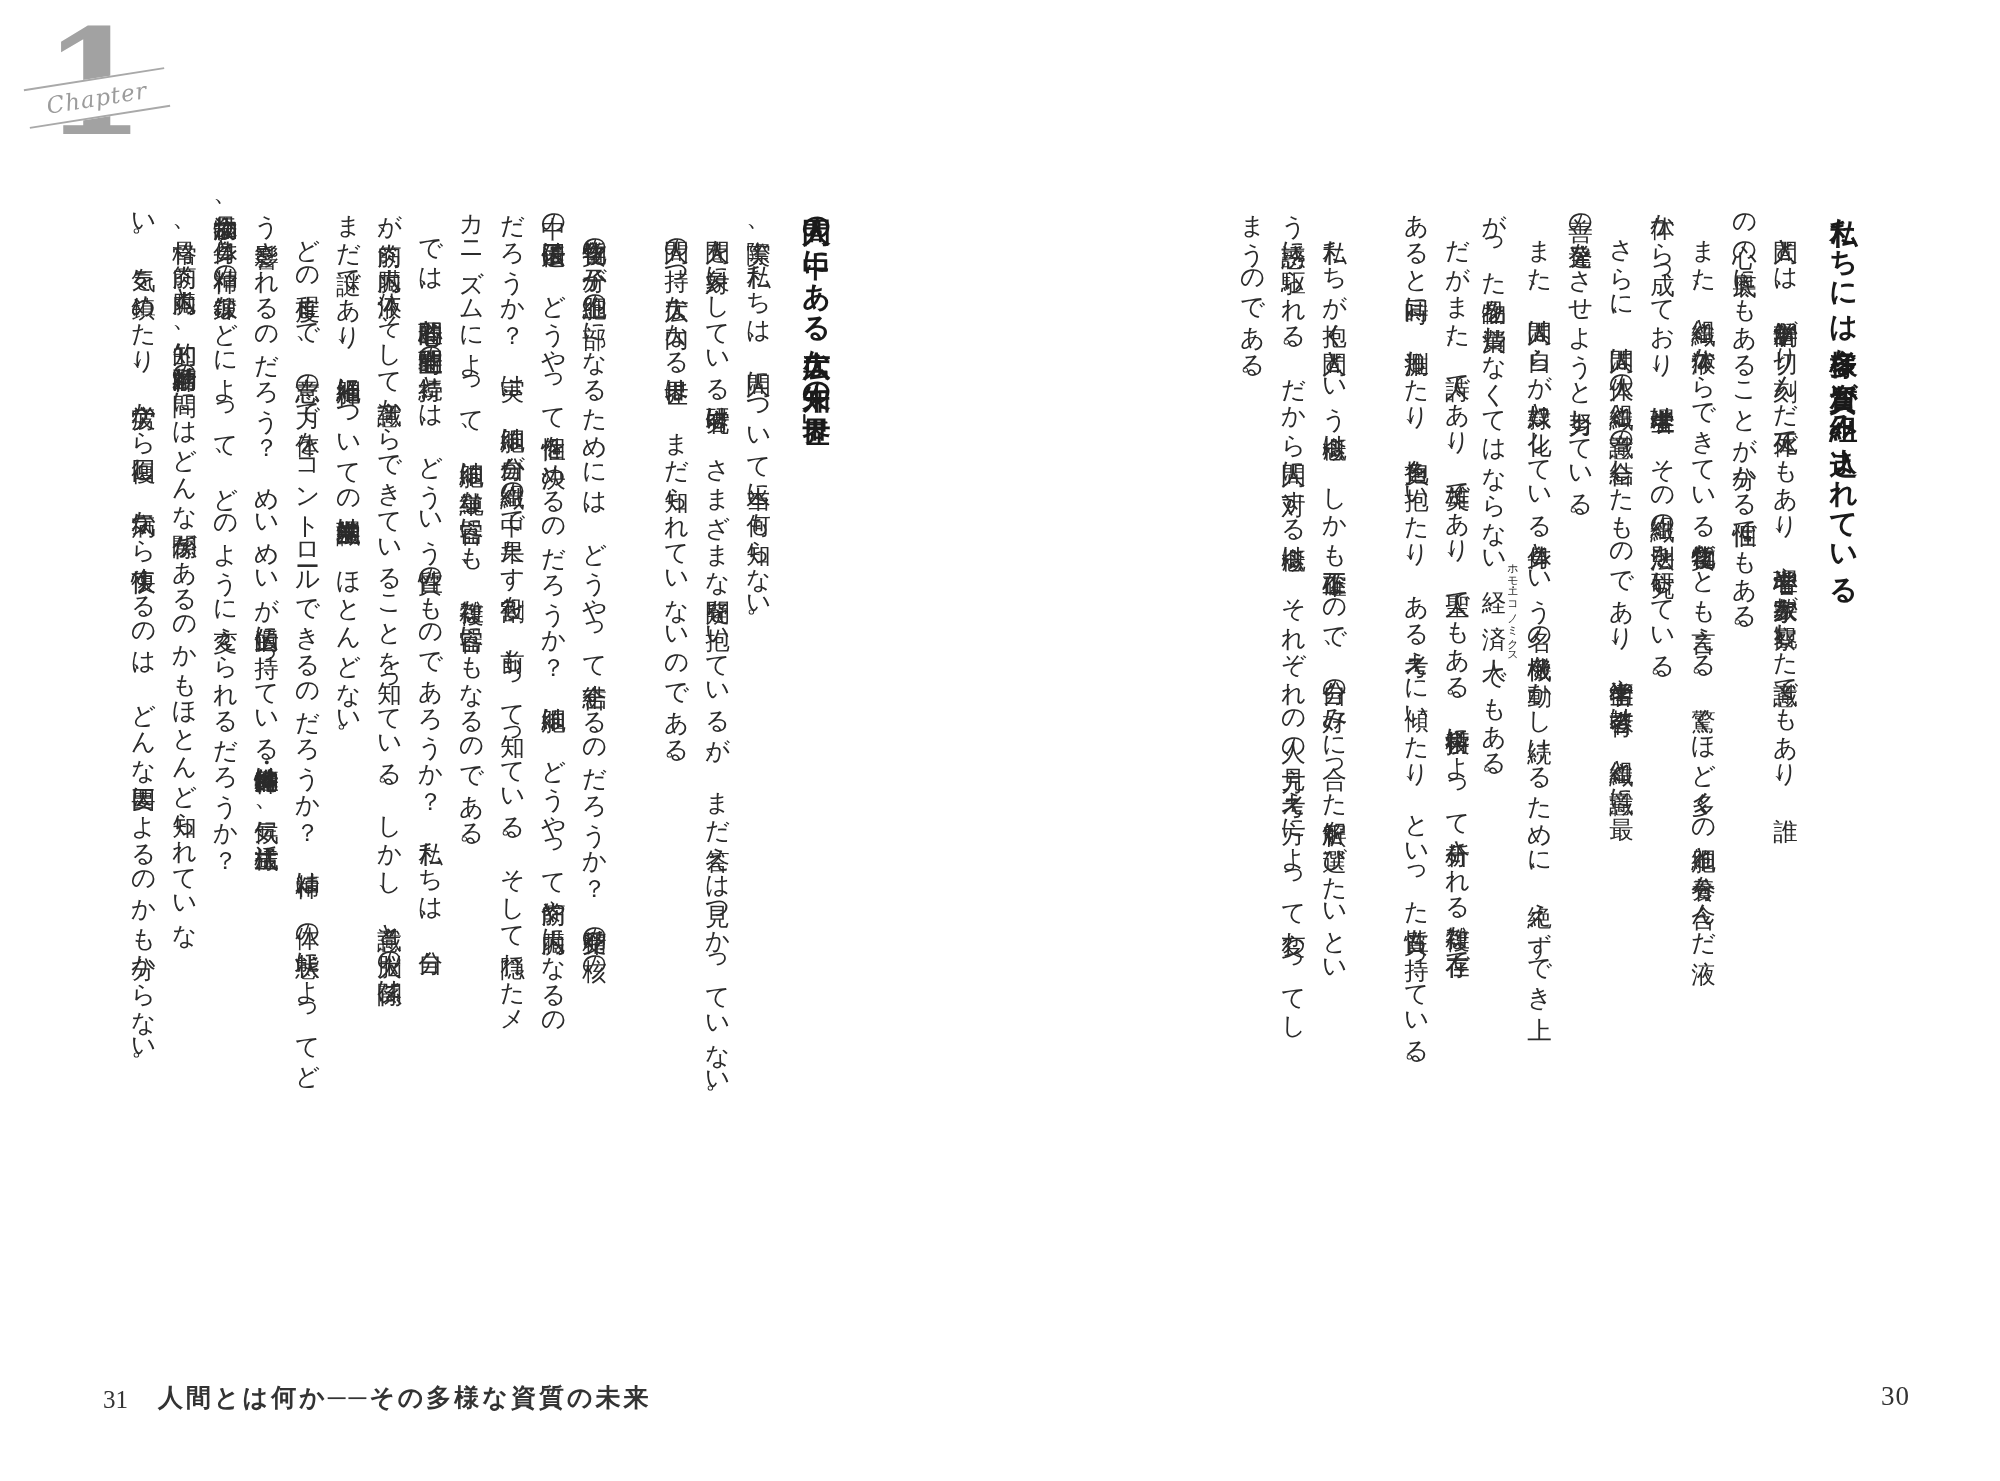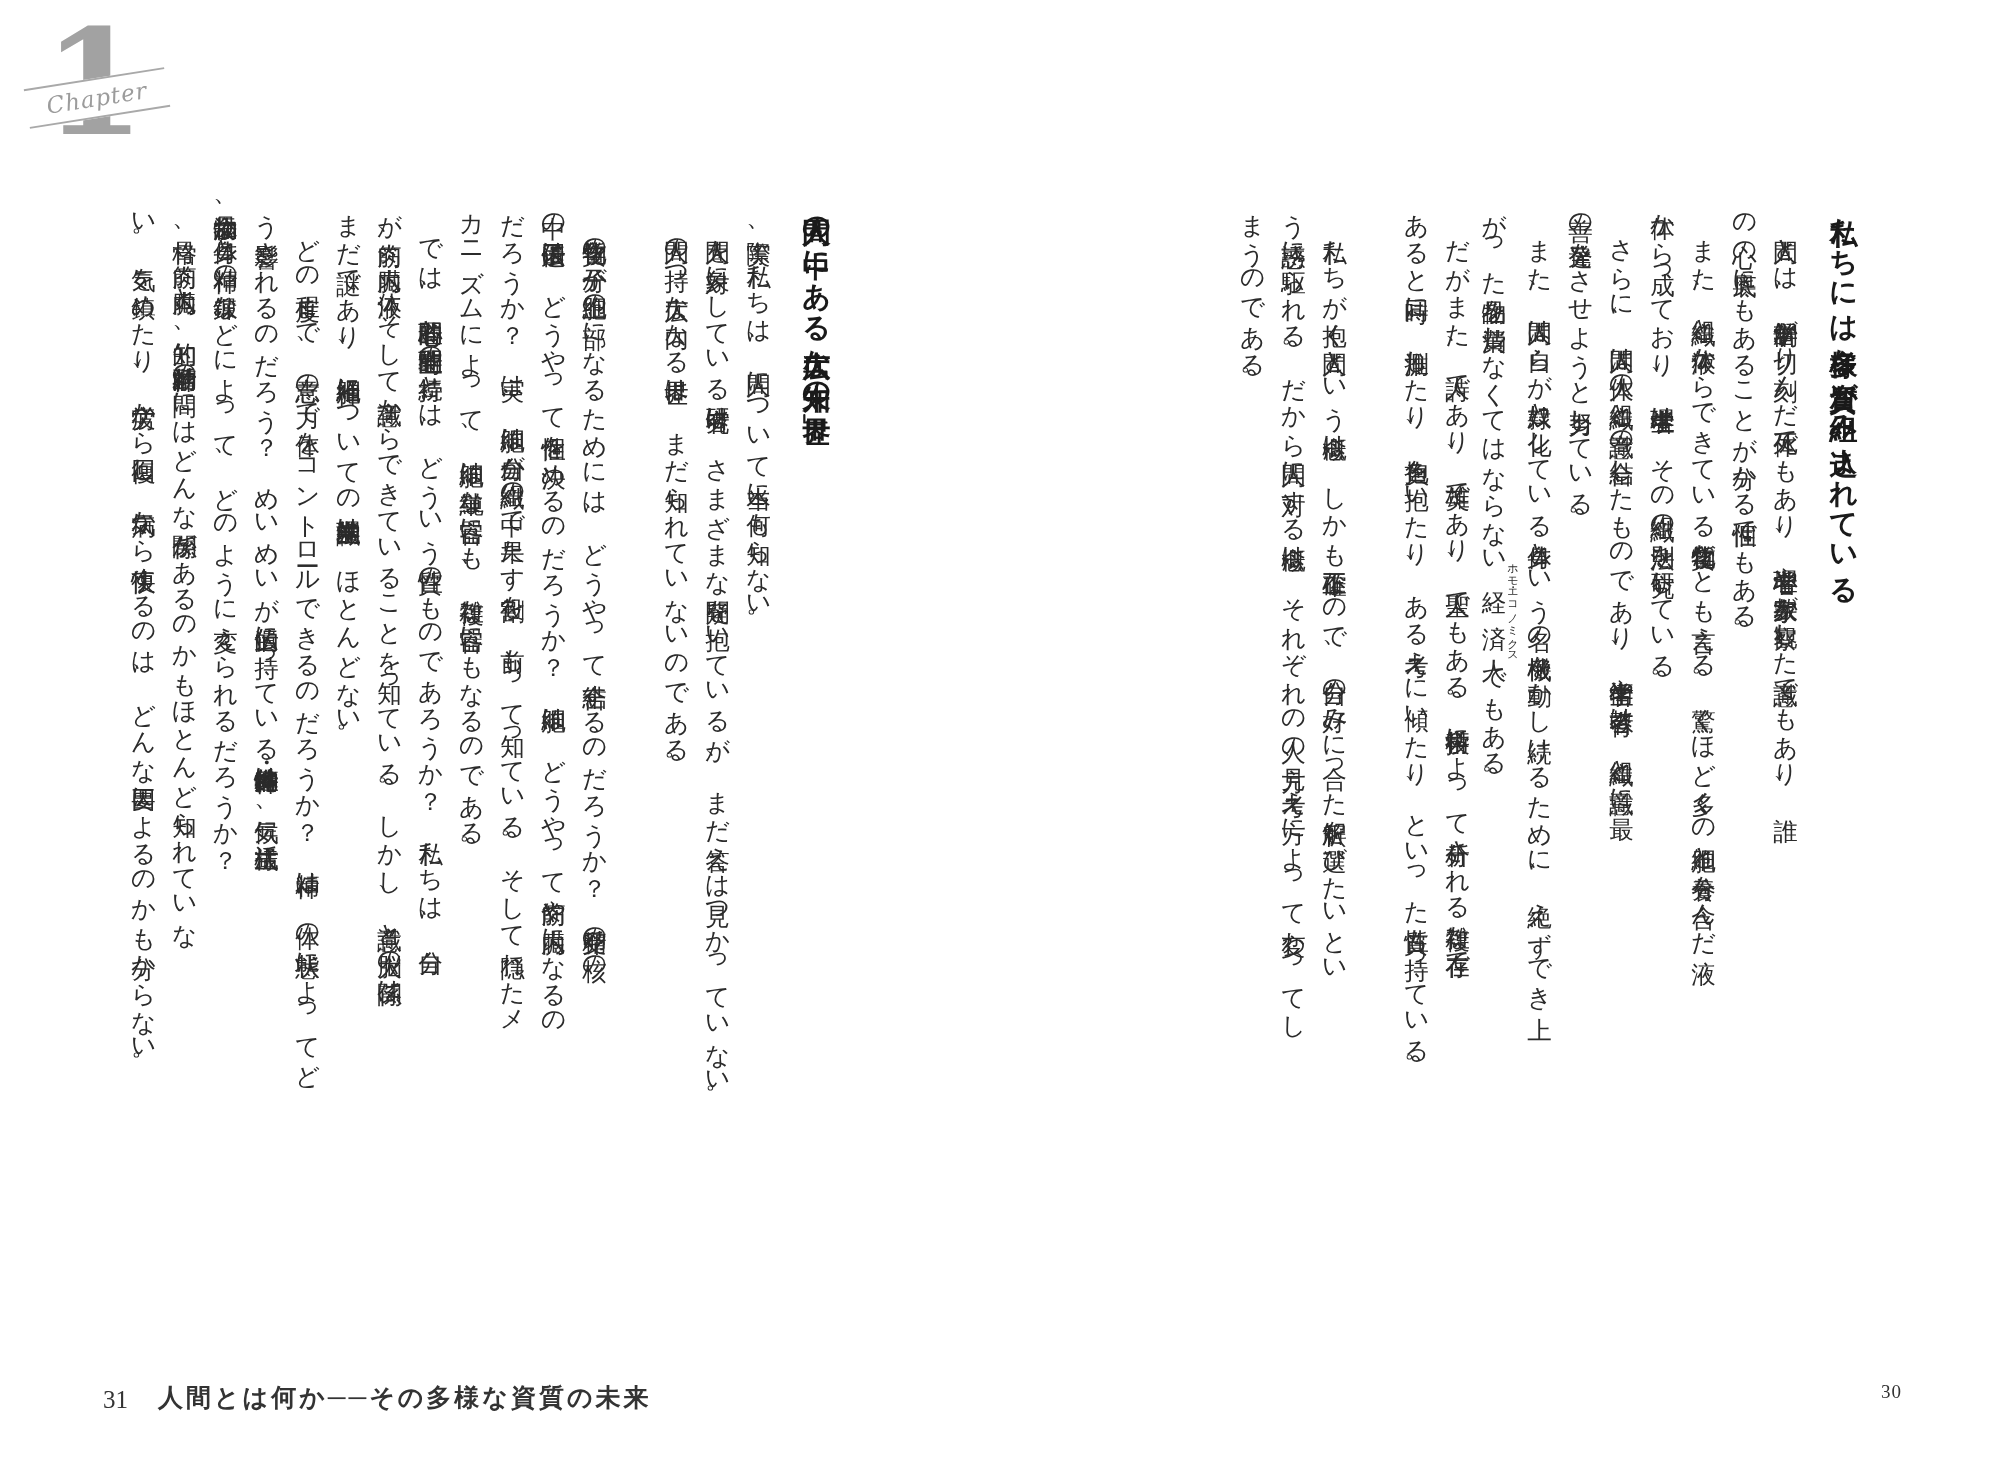--- a/index.html
+++ b/index.html
@@ -44,21 +44,21 @@
     font-family:"DejaVu Serif","Liberation Serif",serif;font-style:italic;
     font-size:23px;color:#9c9c9c;letter-spacing:1px;
   }
   
   .footer-left{
     position:absolute;left:103px;top:1381px;display:flex;align-items:flex-end;gap:30px;
     font-size:25px;color:#333333;
   }
   .running-title{letter-spacing:3px;font-weight:bold;}
   .footer-right{
-    position:absolute;left:1881px;top:1381px;font-size:19px;color:#333333;letter-spacing:1px;
+    position:absolute;left:1881px;top:1381px;font-size:27px;color:#333333;letter-spacing:1px;
   }
 </style>
 </head>
 <body>
 
 <div class="spread">
 
   <div class="chapter-mark">
     <div class="chapter-num">1</div>
     <div class="chapter-band">

